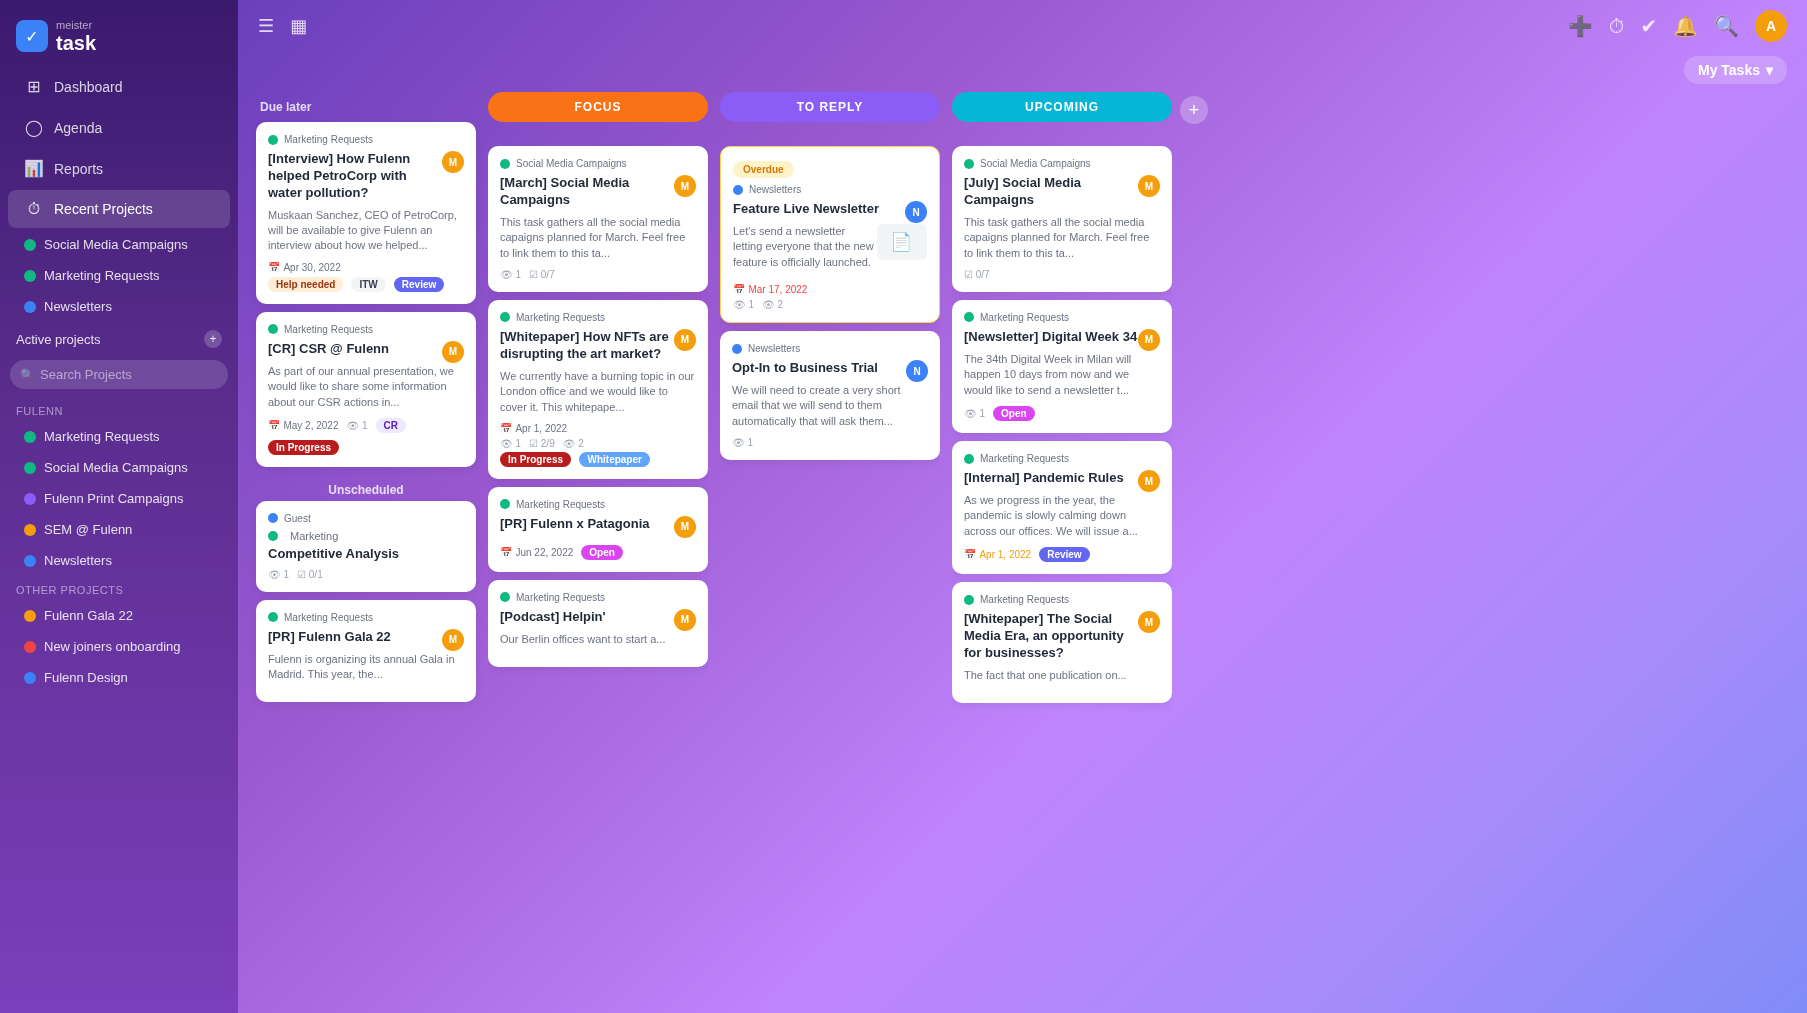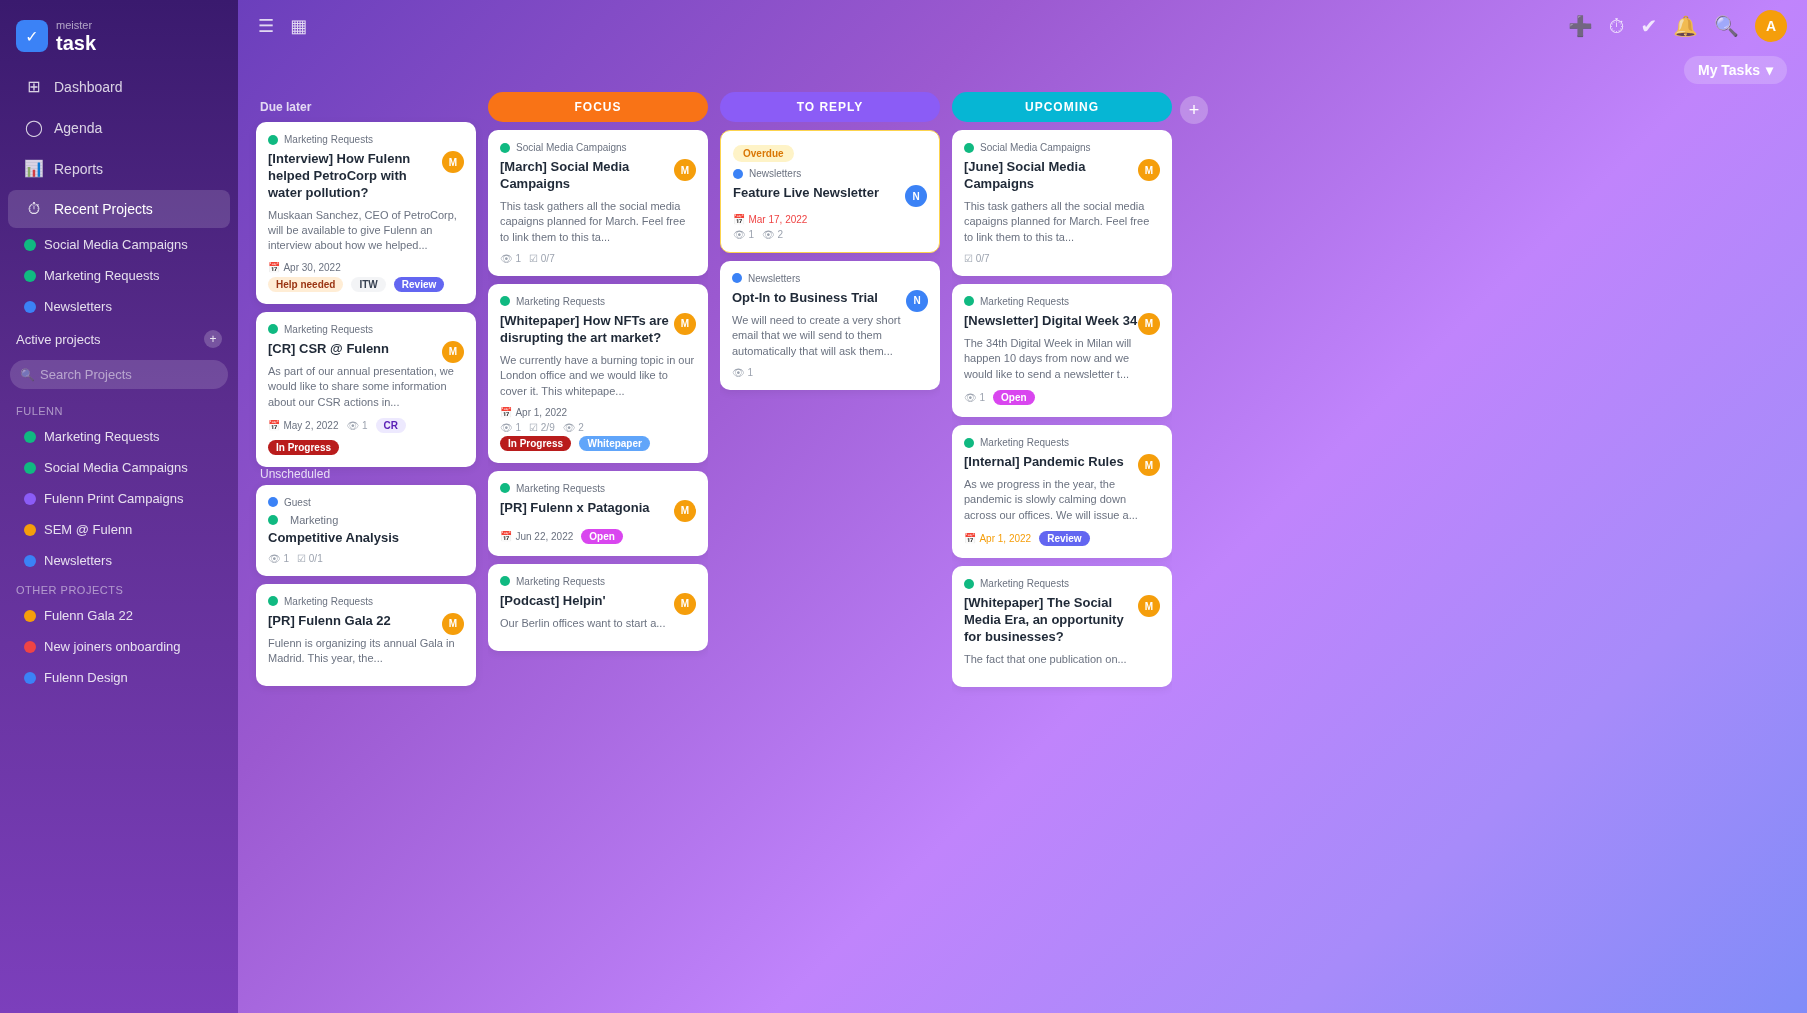--- a/index.html
+++ b/index.html
@@ -160,21 +160,21 @@
 
     .column-header {
       padding: 8px 12px;
       border-radius: 20px;
       text-align: center;
       font-size: 12px;
       font-weight: 700;
       letter-spacing: 1px;
       text-transform: uppercase;
       color: #fff;
-      margin-bottom: 8px;
+      margin-bottom: 24px;
     }
     .col-focus { background: #f97316; }
     .col-toreply { background: #8b5cf6; }
     .col-upcoming { background: #06b6d4; }
 
     .column-cards {
       flex: 1;
       overflow-y: auto;
       display: flex;
       flex-direction: column;
@@ -189,23 +189,24 @@
       display: flex; flex-direction: column;
       margin: 0 6px;
     }
     .due-later-label {
       font-size: 12px; font-weight: 600;
       color: rgba(255,255,255,0.8);
       padding: 8px 4px;
       margin-bottom: 0;
     }
     .unscheduled-label {
-      font-size: 12px; font-weight: 400;
+      font-size: 12px; font-weight: 700;
       color: rgba(255,255,255,0.8);
-      padding: 0 4px 4px;
+      padding: 16px 4px 4px;
+      text-align: center;
     }
 
     
     .card {
       background: #fff;
       border-radius: 10px;
       padding: 12px;
       box-shadow: 0 2px 8px rgba(0,0,0,0.08);
       cursor: pointer;
     }
@@ -530,20 +531,24 @@
         <div class="card" style="border: 1px solid #fcd34d;">
           <div class="overdue-badge">Overdue</div>
           <div class="card-project">
             <span class="project-dot card-project-dot" style="background:#3b82f6"></span>
             <span>Newsletters</span>
           </div>
           <div class="card-header-row">
             <div class="card-title">Feature Live Newsletter</div>
             <div class="card-avatar blue">N</div>
           </div>
+          <div style="display:flex;justify-content:space-between;align-items:flex-start">
+            <div class="card-desc">Let's send a newsletter letting everyone that the new feature is officially launched.</div>
+            <div class="card-attachment">📄</div>
+          </div>
           <div class="card-footer">
             <span class="card-date overdue">📅 <span>Mar 17, 2022</span></span>
           </div>
           <div class="card-meta">
             <span class="meta-item">👁 1</span>
             <span class="meta-item">👁 2</span>
           </div>
         </div>
 
         <div class="card">
@@ -566,21 +571,21 @@
     <div class="column">
       <div class="column-header col-upcoming">UPCOMING</div>
       <div class="column-cards">
 
         <div class="card">
           <div class="card-project">
             <span class="project-dot card-project-dot" style="background:#10b981"></span>
             <span>Social Media Campaigns</span>
           </div>
           <div class="card-header-row">
-            <div class="card-title">[June] Social Media Campaigns</div>
+            <div class="card-title">[July] Social Media Campaigns</div>
             <div class="card-avatar">M</div>
           </div>
           <div class="card-desc">This task gathers all the social media capaigns planned for March. Feel free to link them to this ta...</div>
           <div class="card-meta">
             <span class="meta-item">☑ 0/7</span>
           </div>
         </div>
 
         <div class="card">
           <div class="card-project">

